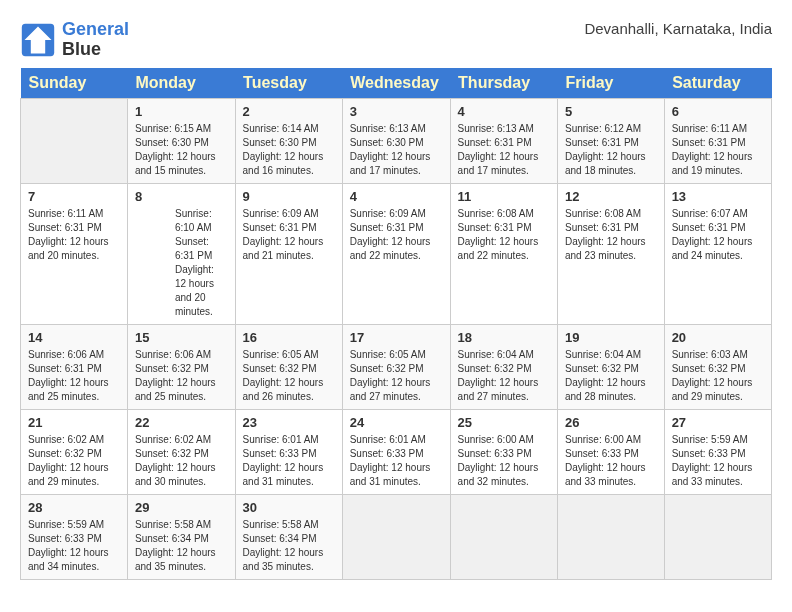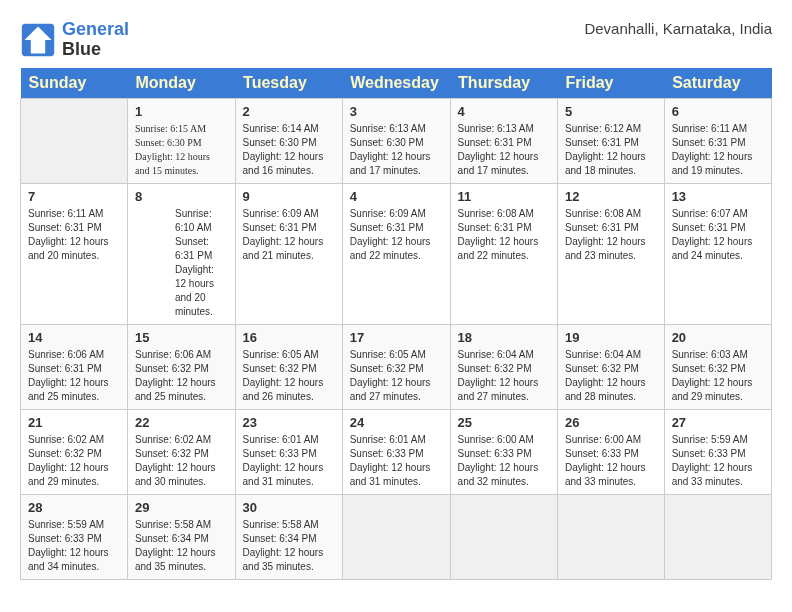--- a/index.html
+++ b/index.html
@@ -115,21 +115,21 @@
         <th>Thursday</th>
         <th>Friday</th>
         <th>Saturday</th>
       </tr>
   </thead>
   <tbody id="calendar-body">
   <tr>
         <td class="empty-cell"></td>
         <td>
           <span class="day-number">1</span>
-          <div class="day-info" style="white-space: pre-line; font-family: Liberation Serif, serif;">Sunrise: 6:15 AM
+          <div class="day-info" style="white-space: pre-line;">Sunrise: 6:15 AM
 Sunset: 6:30 PM
 Daylight: 12 hours
 and 15 minutes.</div>
         </td>
         <td>
           <span class="day-number">2</span>
           <div class="day-info" style="white-space: pre-line;">Sunrise: 6:14 AM
 Sunset: 6:30 PM
 Daylight: 12 hours
 and 16 minutes.</div>

